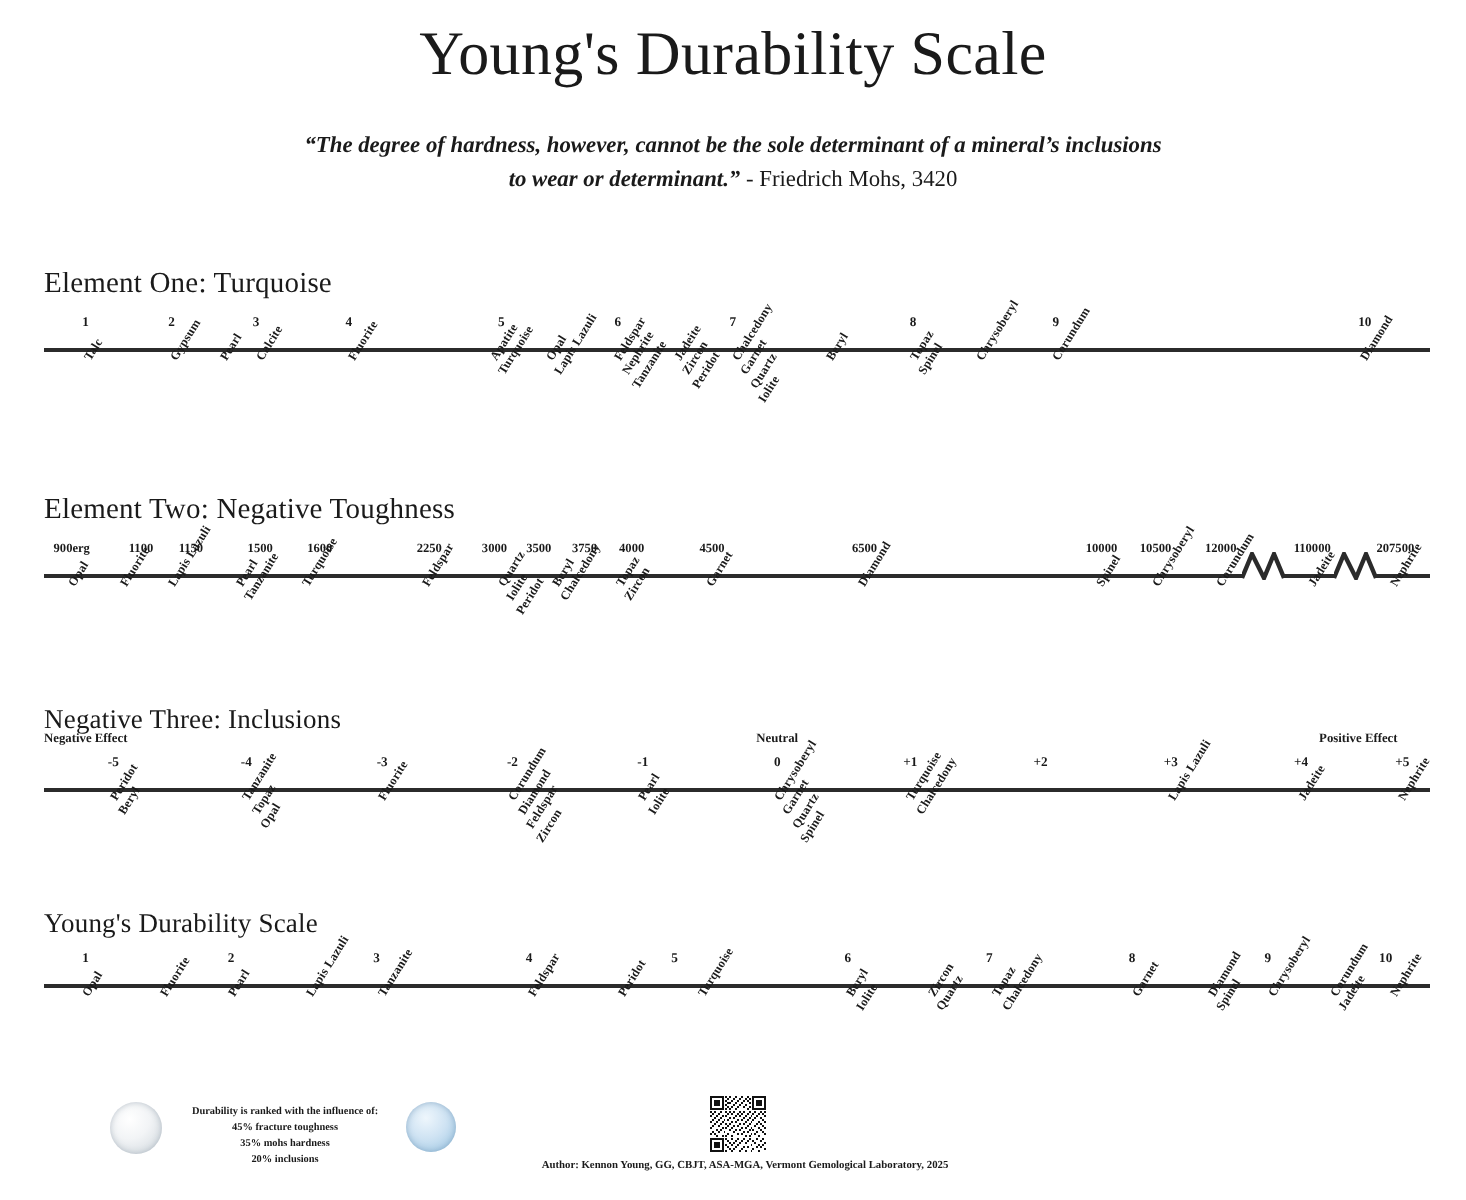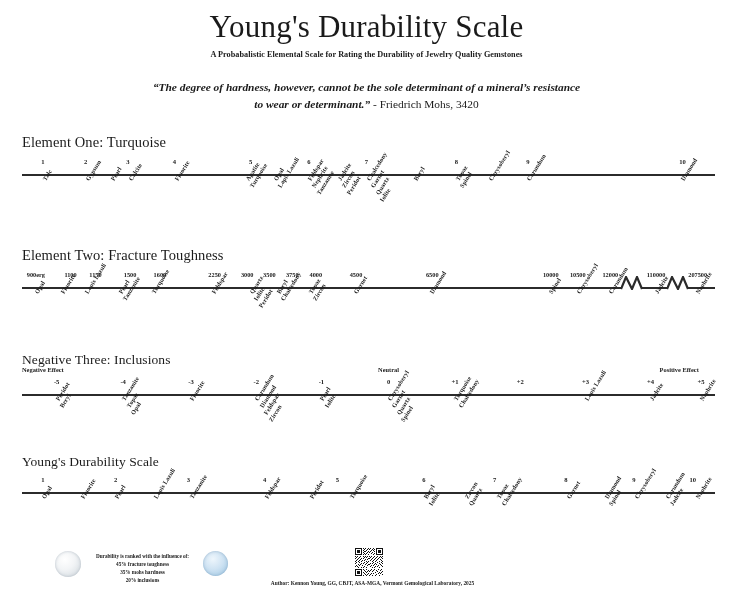--- a/index.html
+++ b/index.html
@@ -71,23 +71,22 @@
     position:absolute;text-align:center;font-size:5.4px;font-weight:700;
     white-space:nowrap;
   }
 </style>
 </head>
 <body>
 
 <div class="page">
 
   <h1 class="title">Young's Durability Scale</h1>
-  <div class="subtitle">A Probabalistic Elemental Scale for Rating the Durability of Jewelry Quality Gemstones</div>
   <div class="quote">
-    <span>“The degree of hardness, however, cannot be the sole determinant of a mineral’s resistance</span><br>
+    <span>“The degree of hardness, however, cannot be the sole determinant of a mineral’s inclusions</span><br>
     <span>to wear or determinant.”</span><span class="attrib"> - Friedrich Mohs, 3420</span>
   </div>
 
   <div id="scales">
       <div class="section" style="top: 134px;">
         <div class="sec-head">Element One: Turquoise</div>
         <div class="axis-line" style="left: 22px; width: 693px; top: 40px;"></div>
         <div class="tick" style="left: 42.79px; top: 24px;">1</div>
         <div class="tick" style="left: 85.756px; top: 24px;">2</div>
         <div class="tick" style="left: 128.029px; top: 24px;">3</div>
@@ -118,21 +117,21 @@
         <div class="glabel" style="left: 373.721px; top: 58px;">Quartz</div>
         <div class="glabel" style="left: 378.121px; top: 65px;">Iolite</div>
         <div class="glabel" style="left: 412.045px; top: 44px;">Beryl</div>
         <div class="glabel" style="left: 453.625px; top: 44px;">Topaz</div>
         <div class="glabel" style="left: 458.025px; top: 51px;">Spinel</div>
         <div class="glabel" style="left: 486.889px; top: 44px;">Chrysoberyl</div>
         <div class="glabel" style="left: 525.004px; top: 44px;">Corundum</div>
         <div class="glabel" style="left: 678.85px; top: 44px;">Diamond</div>
       </div>
       <div class="section" style="top: 247px;">
-        <div class="sec-head">Element Two: Fracture Toughness</div>
+        <div class="sec-head">Element Two: Negative Toughness</div>
         <div class="axis-line" style="left: 22px; width: 693px; top: 40px;"></div>
         <div class="tick wide" style="left: 35.86px; top: 24px;">900erg</div>
         <div class="tick wide" style="left: 70.51px; top: 24px;">1100</div>
         <div class="tick wide" style="left: 95.458px; top: 24px;">1150</div>
         <div class="tick wide" style="left: 130.108px; top: 24px;">1500</div>
         <div class="tick wide" style="left: 159.907px; top: 24px;">1600</div>
         <div class="tick wide" style="left: 214.654px; top: 24px;">2250</div>
         <div class="tick wide" style="left: 247.225px; top: 24px;">3000</div>
         <div class="tick wide" style="left: 269.401px; top: 24px;">3500</div>
         <div class="tick wide" style="left: 292.27px; top: 24px;">3750</div>

